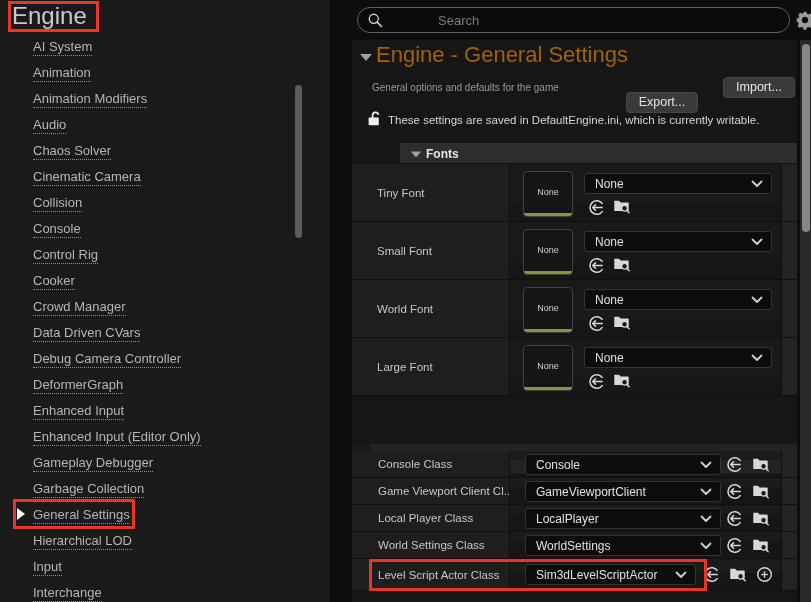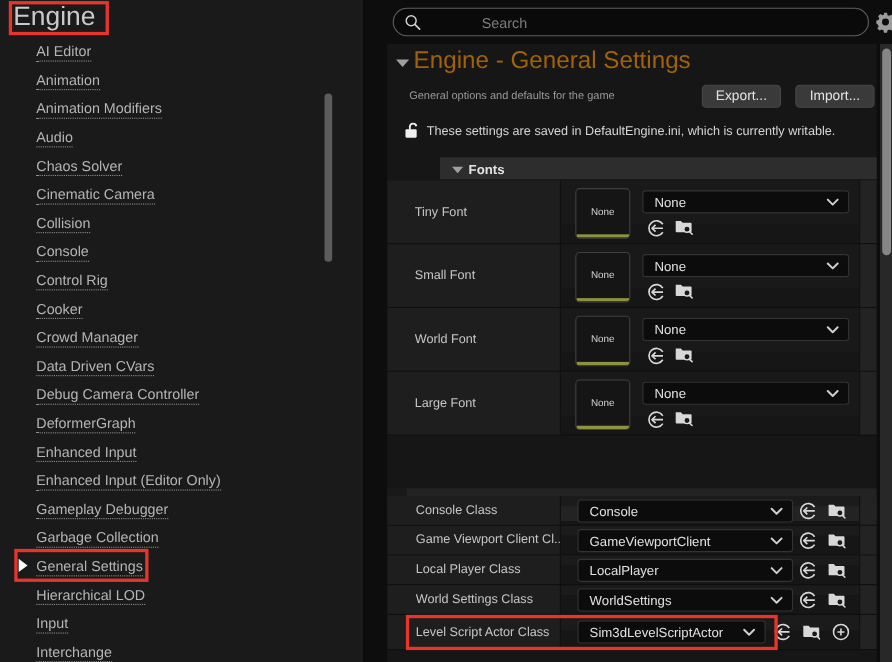--- a/index.html
+++ b/index.html
@@ -32,21 +32,21 @@
 
   
   #panel{position:absolute;left:352px;top:40px;width:445px;height:562px;background:#161616;overflow:hidden;}
   .tri-down{width:0;height:0;border-left:6px solid transparent;border-right:6px solid transparent;border-top:7px solid #9f9f9f;}
   .tri-right{width:0;height:0;border-top:5px solid transparent;border-bottom:5px solid transparent;border-left:7px solid #b9b9b9;}
   .p-title{position:absolute;left:24px;top:2px;width:262px;font-size:22px;color:#a16207;white-space:nowrap;overflow:hidden;}
   .p-caret{position:absolute;left:8px;top:14px;}
   .p-sub{position:absolute;left:20px;top:42px;width:264px;font-size:10px;color:#999999;white-space:nowrap;overflow:hidden;}
   .btn{position:absolute;top:37px;height:21px;background:#3a3a3a;border:1px solid #474747;border-radius:4px;
        color:#e3e3e3;font-size:12.5px;text-align:center;line-height:19px;cursor:pointer;}
-  .btn.export{left:286px;width:72px;}
+  .btn.export{left:274px;width:72px;margin-top:15px;}
   .btn.import{left:371px;width:72px;}
   .lock{position:absolute;left:15px;top:70px;width:15px;height:18px;}
   .p-info{position:absolute;left:36px;top:74px;width:406px;font-size:11.5px;color:#d6d6d6;white-space:nowrap;overflow:hidden;}
 
   .sec-head{position:absolute;left:0;width:445px;height:21px;background:#2d2d2d;border-bottom:1px solid #101010;margin-left:48px;}
   .sec-head .tri-down{position:absolute;left:10px;top:8px;transform:scale(.85);}
   .sec-label{position:absolute;left:26px;top:4px;font-size:12px;font-weight:bold;color:#e4e4e4;}
 
   .frow{position:absolute;left:0;width:445px;height:58px;border-bottom:1px solid #0f0f0f;}
   .crow{position:absolute;left:0;width:445px;border-bottom:1px solid #0f0f0f;}
@@ -112,21 +112,21 @@
     </symbol>
   </defs>
 </svg>
 
 <div id="root">
 
   <div id="sidebar">
     <div class="side-title">Engine</div>
     <div class="ann-box" style="left:8px;top:1px;width:91px;height:31px"></div>
 
-    <a class="sitem" style="top:39px">AI Editor</a>
+    <a class="sitem" style="top:39px">AI System</a>
     <a class="sitem" style="top:65px">Animation</a>
     <a class="sitem" style="top:91px">Animation Modifiers</a>
     <a class="sitem" style="top:117px">Audio</a>
     <a class="sitem" style="top:143px">Chaos Solver</a>
     <a class="sitem" style="top:169px">Cinematic Camera</a>
     <a class="sitem" style="top:195px">Collision</a>
     <a class="sitem" style="top:221px">Console</a>
     <a class="sitem" style="top:247px">Control Rig</a>
     <a class="sitem" style="top:273px">Cooker</a>
     <a class="sitem" style="top:299px">Crowd Manager</a>

